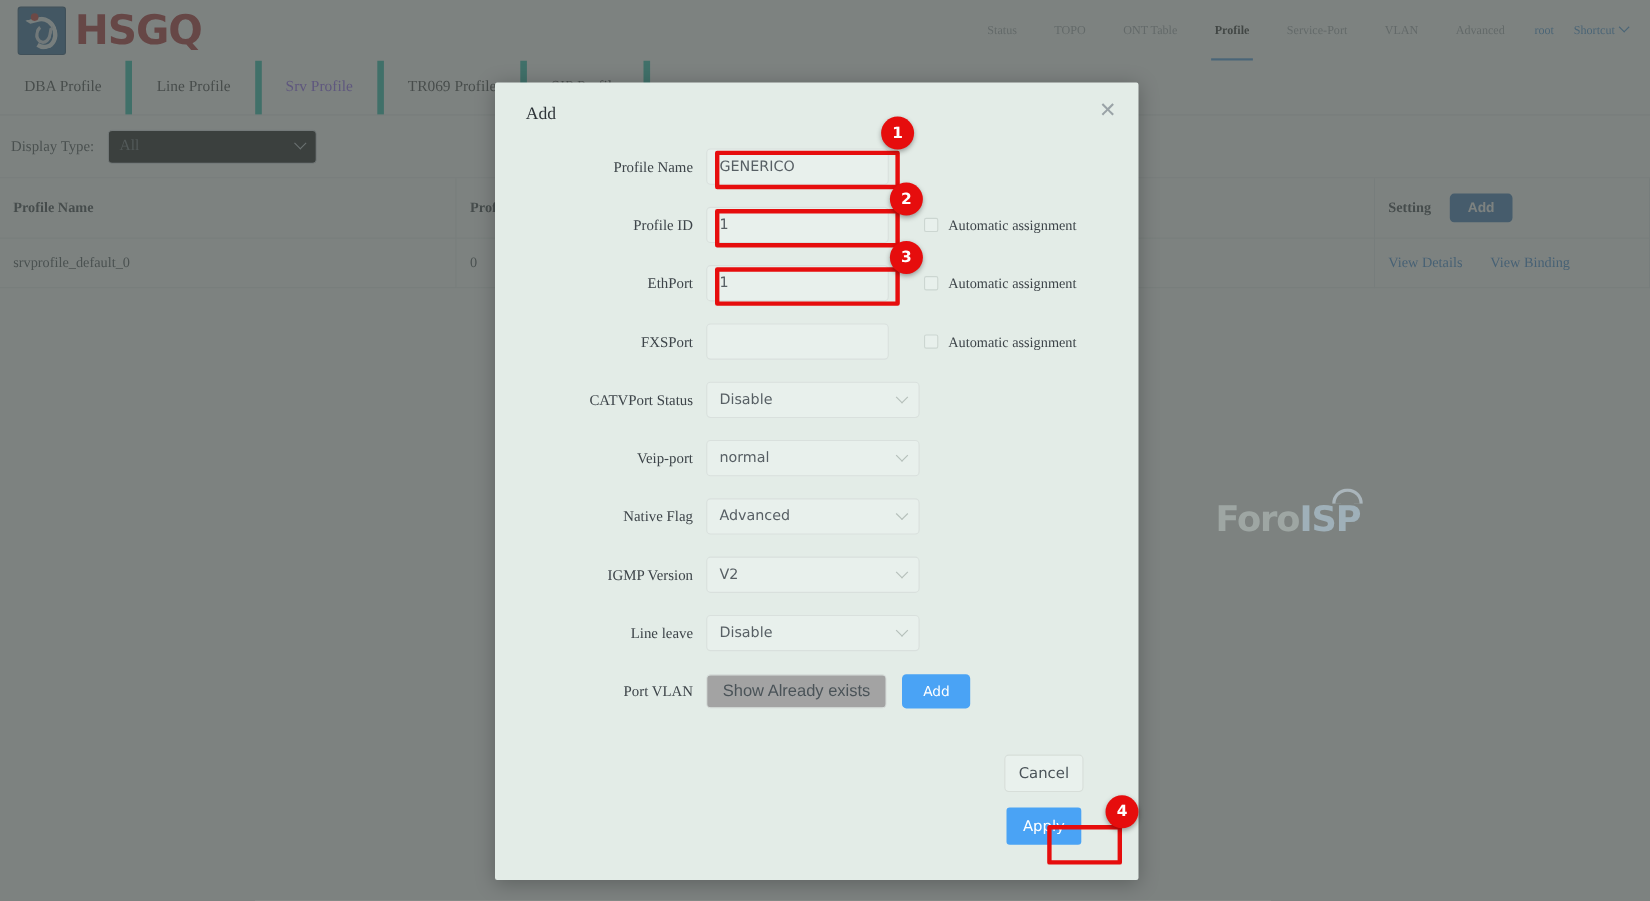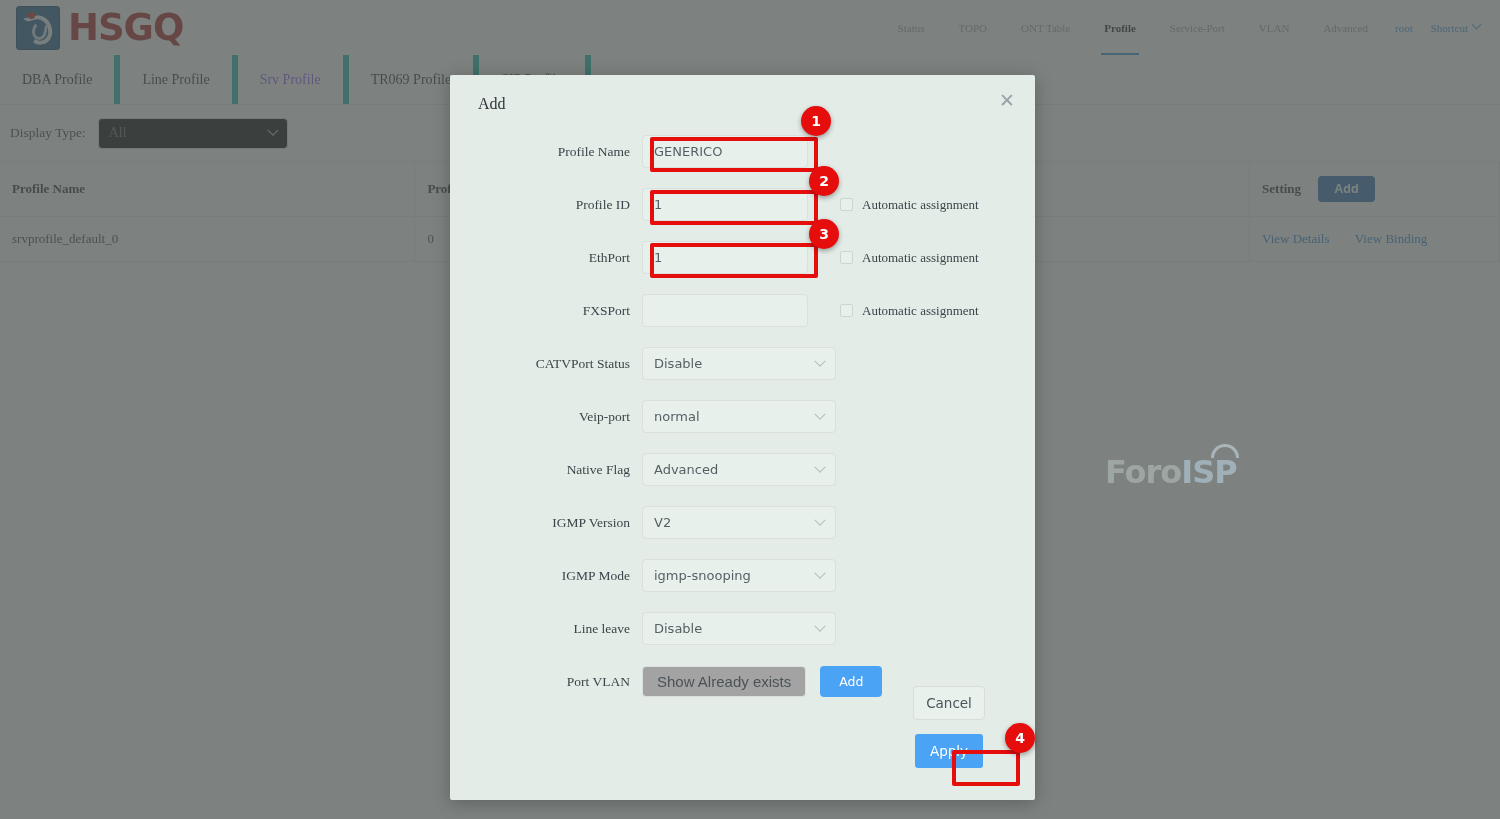--- a/index.html
+++ b/index.html
@@ -387,27 +387,20 @@
     </div>
 
     <div class="row">
       <div class="lbl">IGMP Version</div>
       <div class="ctrl-select">
         <span>V2</span>
         <span class="caret"></span>
       </div>
     </div>
 
-    <div class="row">
-      <div class="lbl">IGMP Mode</div>
-      <div class="ctrl-select">
-        <span>igmp-snooping</span>
-        <span class="caret"></span>
-      </div>
-    </div>
 
     <div class="row">
       <div class="lbl">Line leave</div>
       <div class="ctrl-select">
         <span>Disable</span>
         <span class="caret"></span>
       </div>
     </div>
 
     <div class="row">

